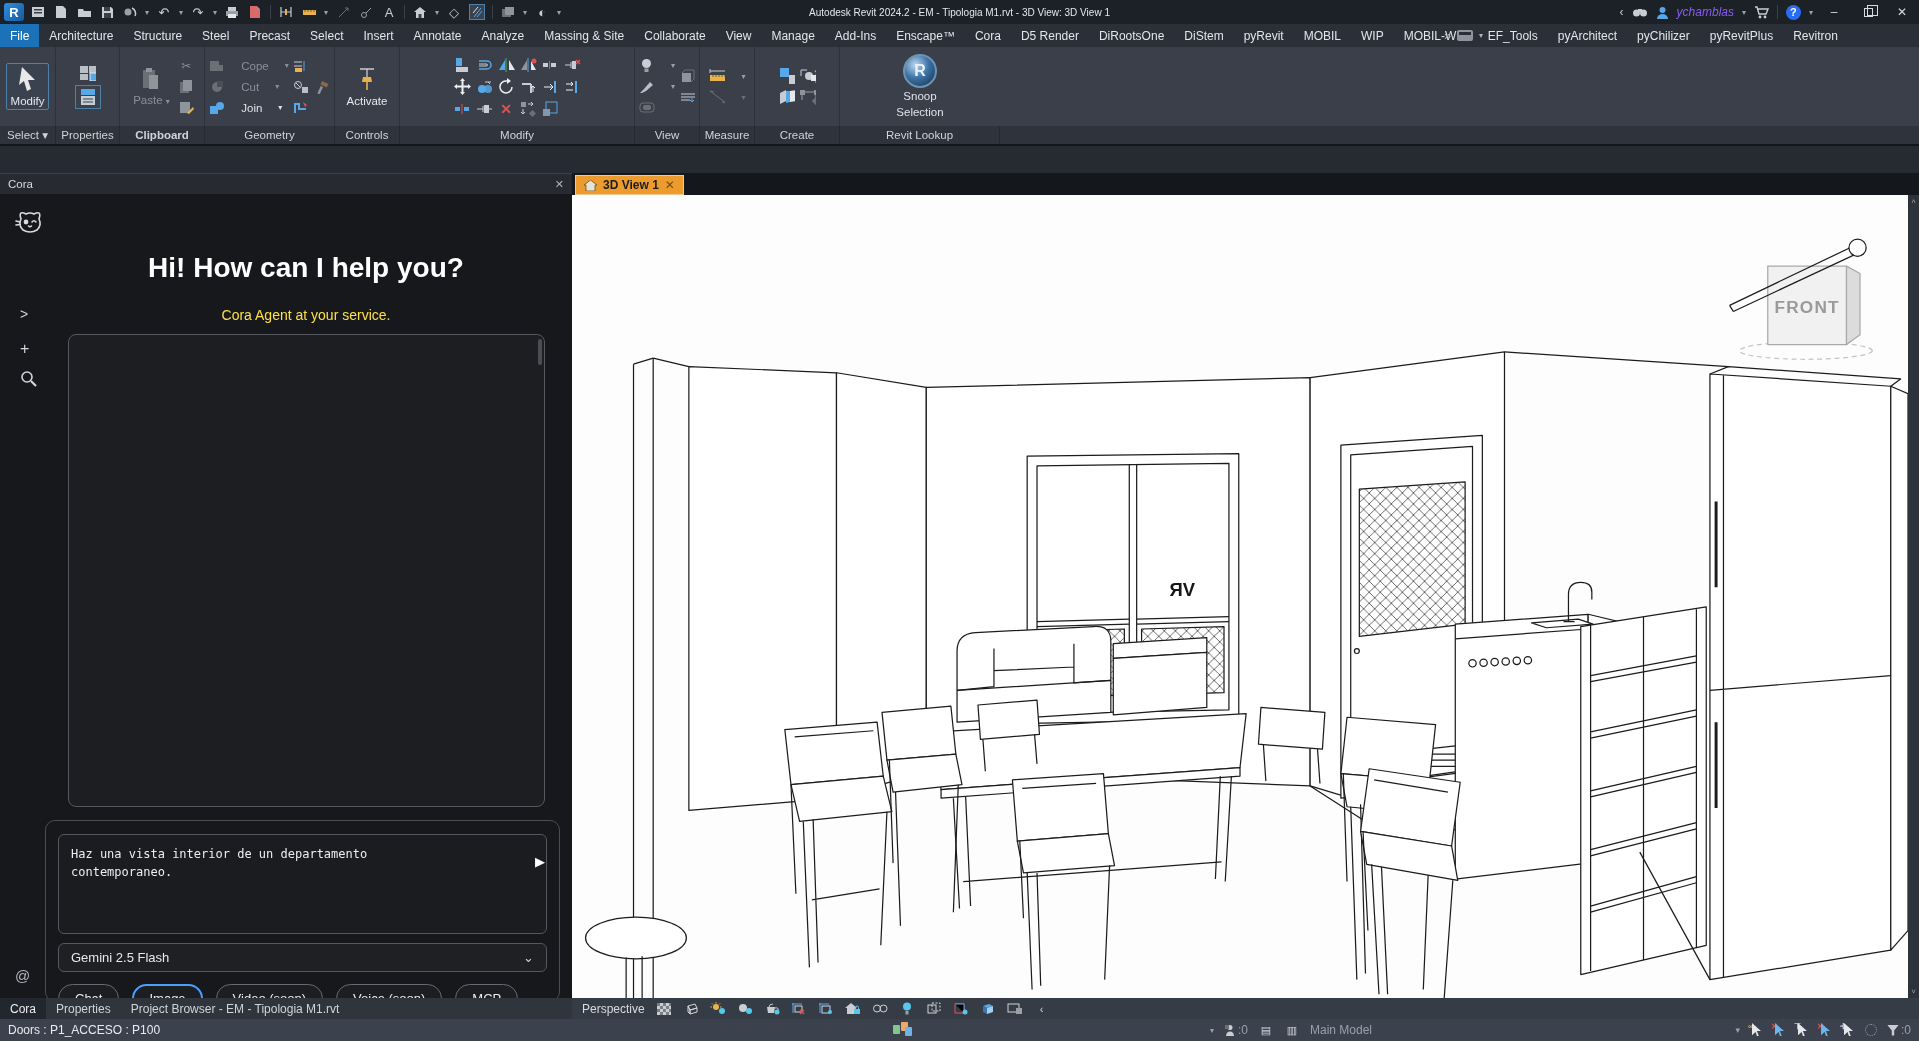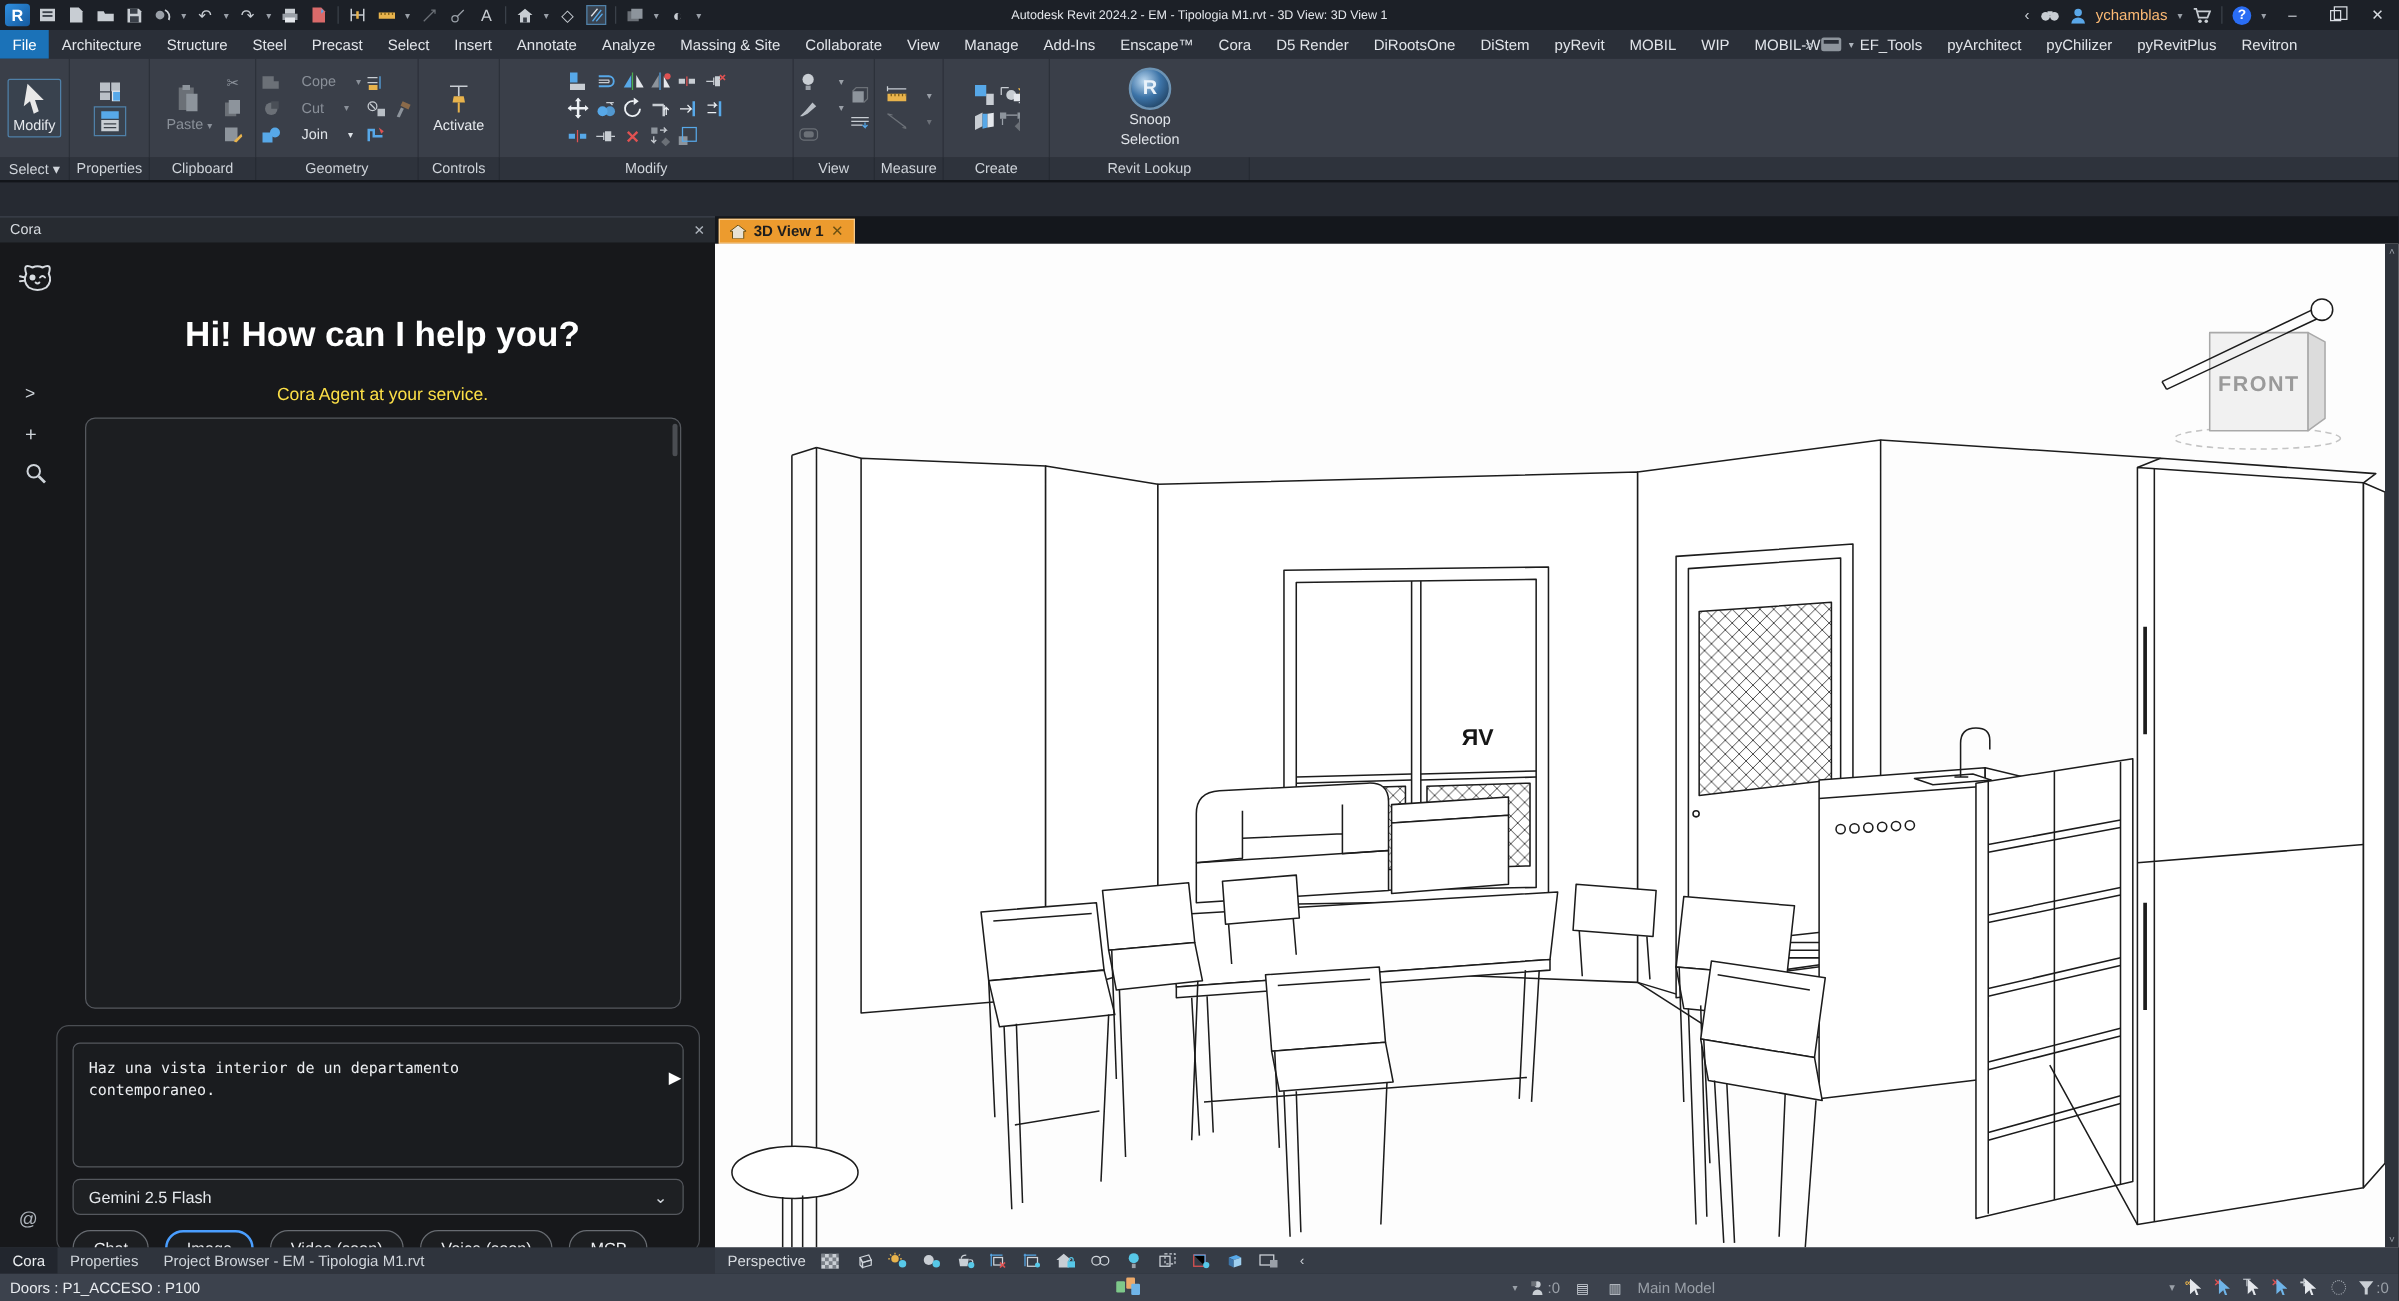--- a/index.html
+++ b/index.html
@@ -238,21 +238,21 @@
             <circle cx="11.5" cy="7" r="3.5" fill="#c8cdd3"></circle>
             <rect x="6" y="3" width="4" height="3" fill="#c8cdd3"></rect>
           </svg>
         </span>
       <span class="ico">
           <svg width="13" height="13">
             <circle cx="6.5" cy="4" r="3" fill="#5aa7e8"></circle>
             <path d="M1,13 a5.5,5 0 0 1 11,0 z" fill="#5aa7e8"></path>
           </svg>
         </span>
-      <span style="color:#fdba74;">ychamblas</span>
+      <span style="color:#8b5cf6;font-style:italic;">ychamblas</span>
       <span class="ico caret" style="font-size:8px;color:#9aa0a8;">▾</span>
       <span class="ico">
           <svg width="15" height="13">
             <path d="M1,1 h2 l2,7 h7 l2,-5 h-10" stroke="#c8cdd3" fill="none" stroke-width="1.4"></path>
             <circle cx="6" cy="11" r="1.4" fill="#c8cdd3"></circle>
             <circle cx="11" cy="11" r="1.4" fill="#c8cdd3"></circle>
           </svg>
         </span>
       <span class="vsep"></span>
       <span class="help-circle">?</span>
@@ -648,21 +648,21 @@
   <div class="rlabels">
 
       <div class="rlabel" style="width: 56px;">
         <span>Select ▾</span>
       </div>
 
       <div class="rlabel" style="width: 64px;">
         <span>Properties</span>
       </div>
 
-      <div class="rlabel" style="width: 85px;">
+      <div class="rlabel" style="width: 85px; font-weight: bold;">
         <span>Clipboard</span>
       </div>
 
       <div class="rlabel" style="width: 130px;">
         <span>Geometry</span>
       </div>
 
       <div class="rlabel" style="width: 65px;">
         <span>Controls</span>
       </div>

